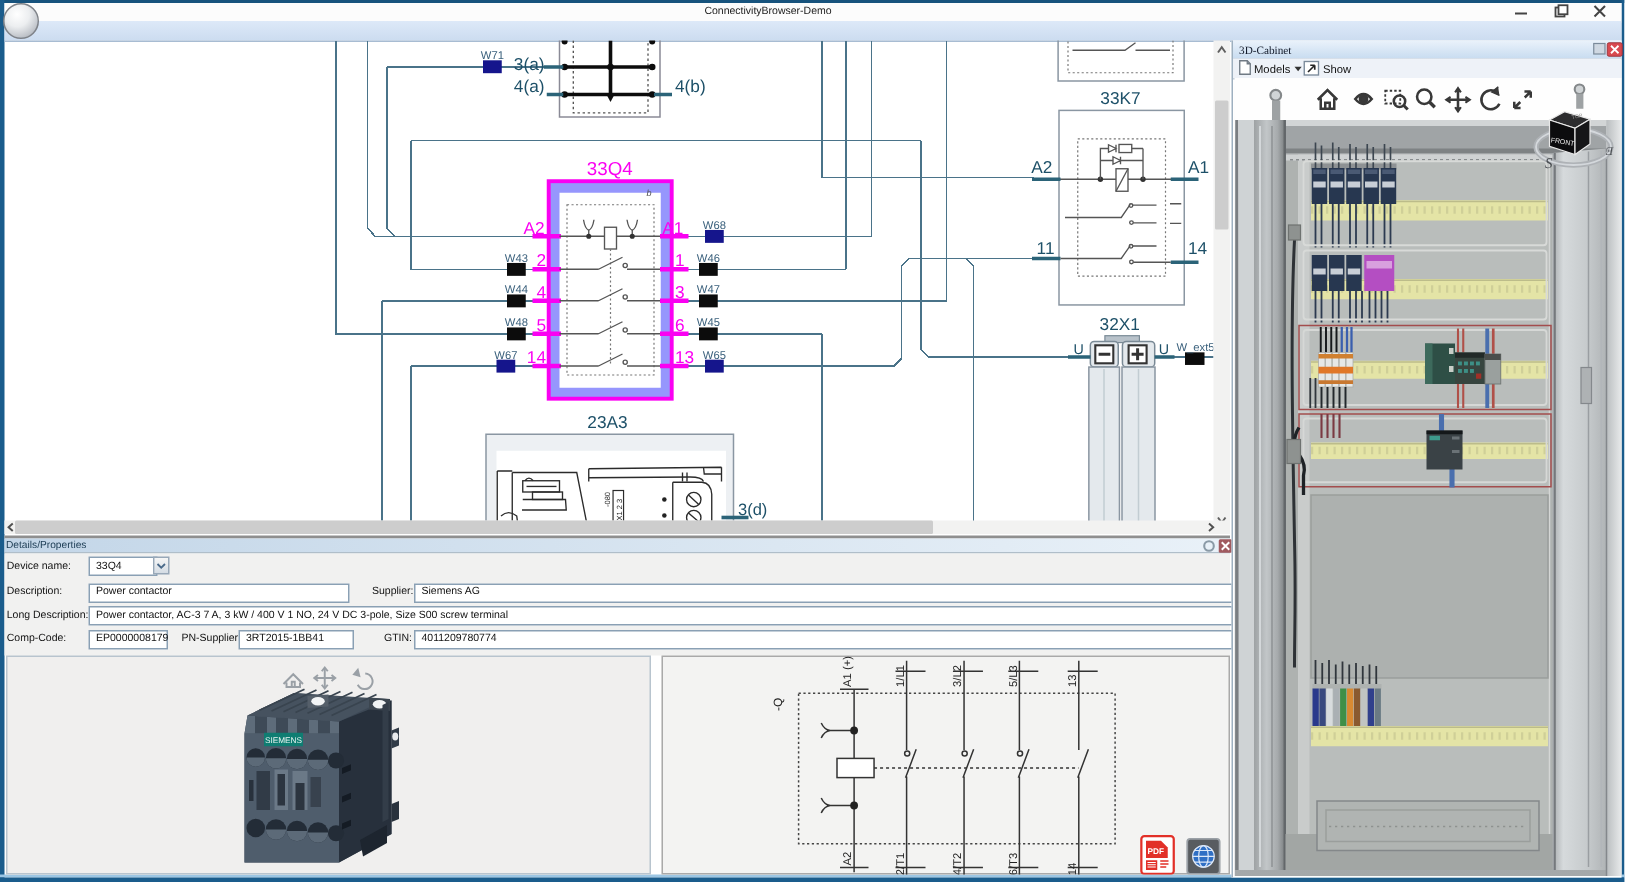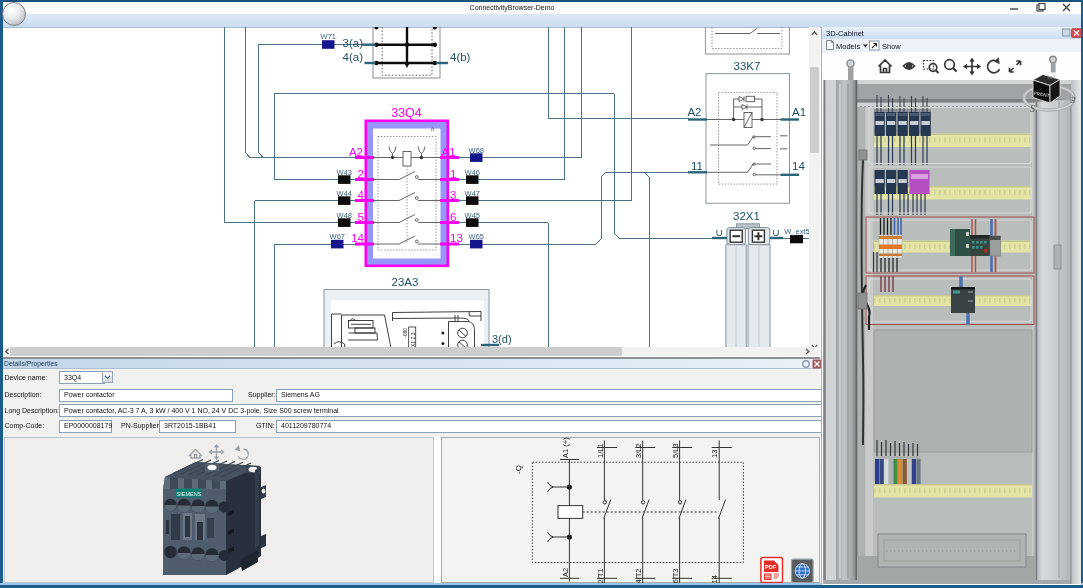--- a/index.html
+++ b/index.html
@@ -430,21 +430,21 @@
   <g stroke="#dce8f8" stroke-width="0.8" fill="none">
     <ellipse cx="802.3" cy="570.9" rx="3.2" ry="7.2"></ellipse>
     <ellipse cx="802.3" cy="570.9" rx="7.2" ry="7.2"></ellipse>
     <path d="M795.1 570.9 h14.4 M796.2 567 h12.2 M796.2 574.8 h12.2"></path>
   </g>
 </g>
 </svg>
 
 <div class="abs" style="left:821px;top:27px;width:260px;height:558px;background:#fff;border-left:1px solid #9eb0c0;box-sizing:border-box;"></div>
 <div class="abs" style="left:822px;top:27px;width:259px;height:12px;background:linear-gradient(#eaf2fb,#c8dcf0);border-bottom:1px solid #98aabd;"></div>
-<div class="abs" style="left:826px;top:28.5px;font-size:7.5px;color:#101828;">3D-Cabinet</div>
+<div class="abs" style="left:826px;top:28.5px;font-size:7.5px;color:#101828;font-family:Liberation Serif, serif;">3D-Cabinet</div>
 <svg class="abs" style="left:1062px;top:28px;" width="20" height="10" viewBox="0 0 20 10">
   <rect x="0.5" y="1" width="7.5" height="7" fill="#cfd8e2" stroke="#7a8a9a" stroke-width="0.8"></rect>
   <rect x="9.5" y="0.5" width="10" height="9" fill="#d9494f" rx="1.2" stroke="#9a3036" stroke-width="0.6"></rect>
   <path d="M12 2.5 L17 7.5 M17 2.5 L12 7.5" stroke="#fff" stroke-width="1.2"></path>
 </svg>
 <div class="abs" style="left:822px;top:39px;width:259px;height:13px;background:#eef2f8;border-bottom:1px solid #c8d2dc;"></div>
 <svg class="abs" style="left:822px;top:39px;" width="259" height="13" viewBox="0 0 259 13">
   <path d="M4.5 1.5 h5 l2 2 v7 h-7 z" fill="#fff" stroke="#707a84" stroke-width="0.9"></path>
   <path d="M9.5 1.5 v2 h2" fill="none" stroke="#707a84" stroke-width="0.9"></path>
   <text x="14" y="9.5" font-size="7.5" fill="#111">Models</text>

